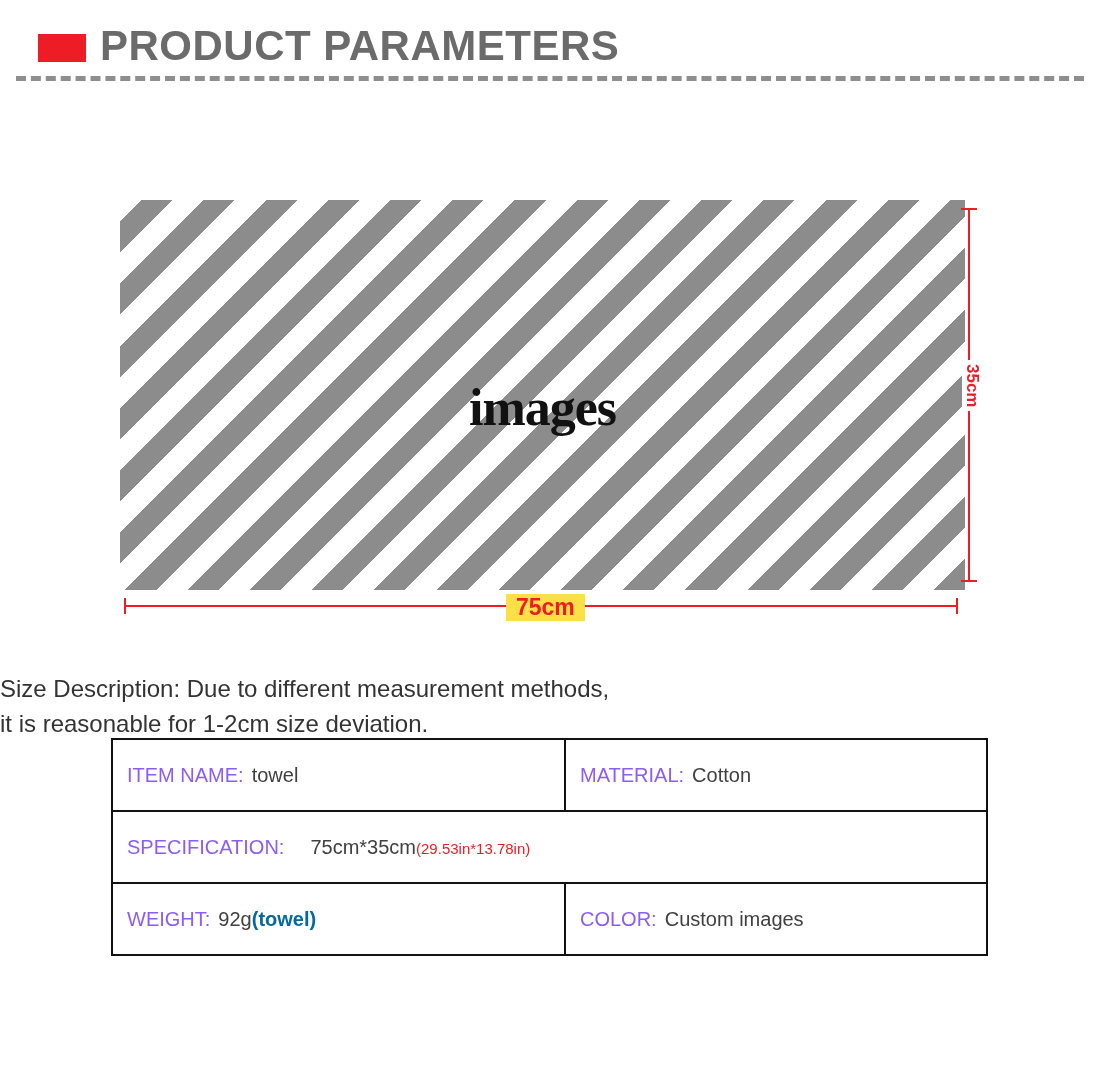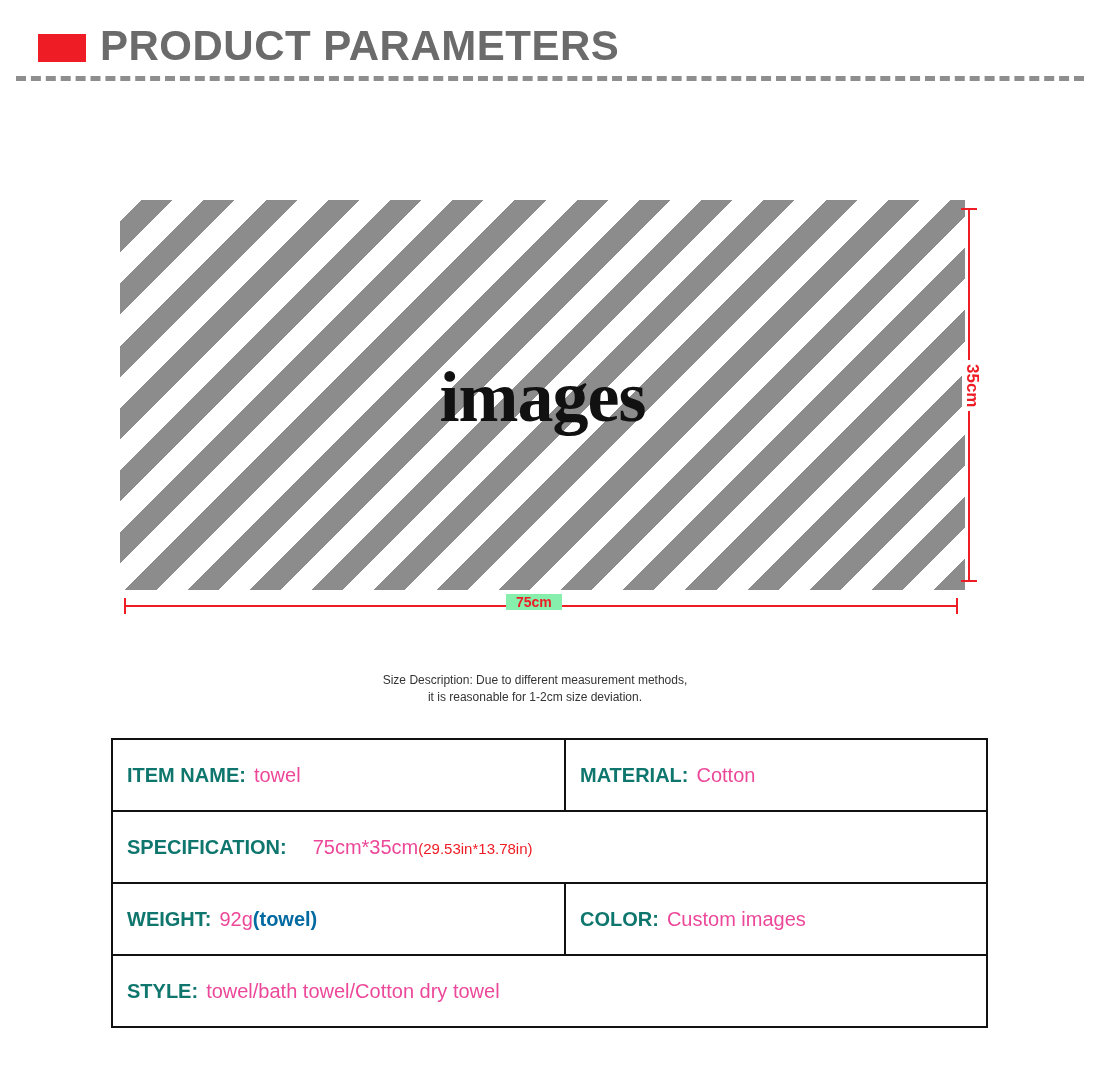--- a/index.html
+++ b/index.html
@@ -70,28 +70,28 @@
       -45deg,
       #8c8c8c 0px,
       #8c8c8c 22px,
       #ffffff 22px,
       #ffffff 44px
     );
   }
   .image-label {
     position: absolute;
     left: 0;
-    top: 2px;
+    top: 12px;
     width: 845px;
     height: 390px;
     display: flex;
     align-items: center;
     justify-content: center;
     font-family: "Liberation Serif", serif;
-    font-size: 72px;
+    font-size: 52px;
     font-weight: bold;
     color: #111111;
     letter-spacing: -1px;
   }
 
   
   .dim-height {
     position: absolute;
     left: 968px;
     top: 208px;
@@ -141,35 +141,35 @@
     height: 16px;
     background: #ee1c25;
   }
   .dim-width::before { left: 0; }
   .dim-width::after  { right: 0; }
 
   .dim-width-label {
     position: absolute;
     left: 506px;
     top: 594px;
-    font-size: 14px;
+    font-size: 23px;
     font-weight: bold;
     color: #ee1c25;
-    background: #86efac;
+    background: #fde047;
     padding: 0 10px;
   }
 
   
   .size-desc {
     position: absolute;
     left: 0;
     top: 672px;
     width: 1070px;
-    text-align: center;
-    font-size: 12px;
+    text-align: left;
+    font-size: 24px;
     color: #333333;
     line-height: 1.45;
   }
 
   
   .spec-table {
     position: absolute;
     left: 111px;
     top: 738px;
     width: 877px;
@@ -178,25 +178,25 @@
   }
   .spec-table td {
     border: 2px solid #111111;
     height: 70px;
     padding: 0 0 0 14px;
     vertical-align: middle;
     font-size: 20px;
     color: #111111;
   }
   .key {
-    color: #0f766e;
-    font-weight: bold;
+    color: #8b5cf6;
+    font-weight: normal;
     margin-right: 8px;
   }
-  .val { color: #ec4899; }
+  .val { color: #404040; }
   .val-sub {
     color: #ee1c25;
     font-size: 15px;
     margin-top: 21px;
   }
   .val-paren {
     color: #0369a1;
     font-weight: bold;
   }
   .spacer-left  { width: 437px; }
@@ -243,19 +243,14 @@
     </td>
   </tr>
   <tr>
     <td class="spacer-left">
       <span class="key">WEIGHT:</span><span class="val">92g</span><span class="val-paren">(towel)</span>
     </td>
     <td>
       <span class="key">COLOR:</span><span class="val">Custom images</span>
     </td>
   </tr>
-  <tr>
-    <td colspan="2">
-      <span class="key">STYLE:</span><span class="val">towel/bath towel/Cotton dry towel</span>
-    </td>
-  </tr>
 </tbody>
   </table>
 
 </body></html>

